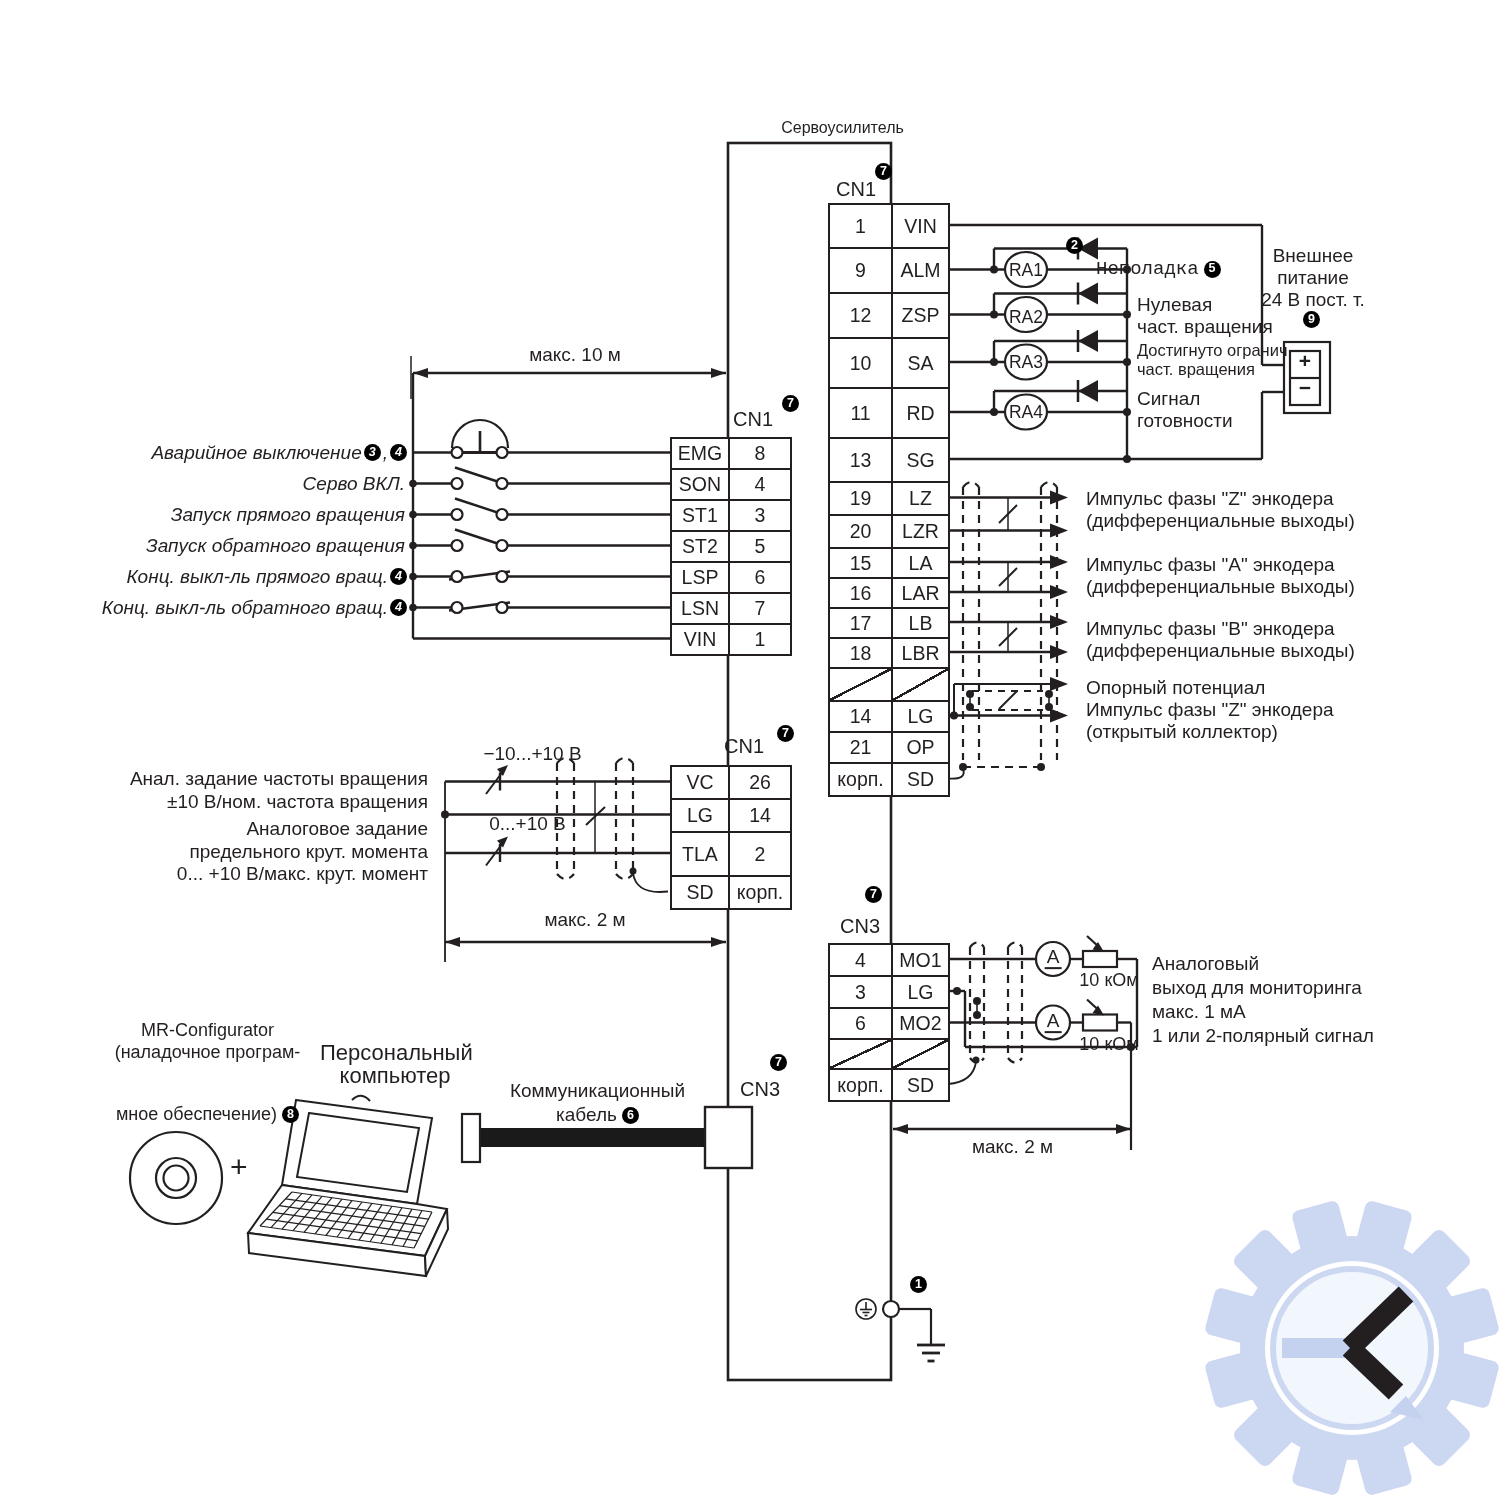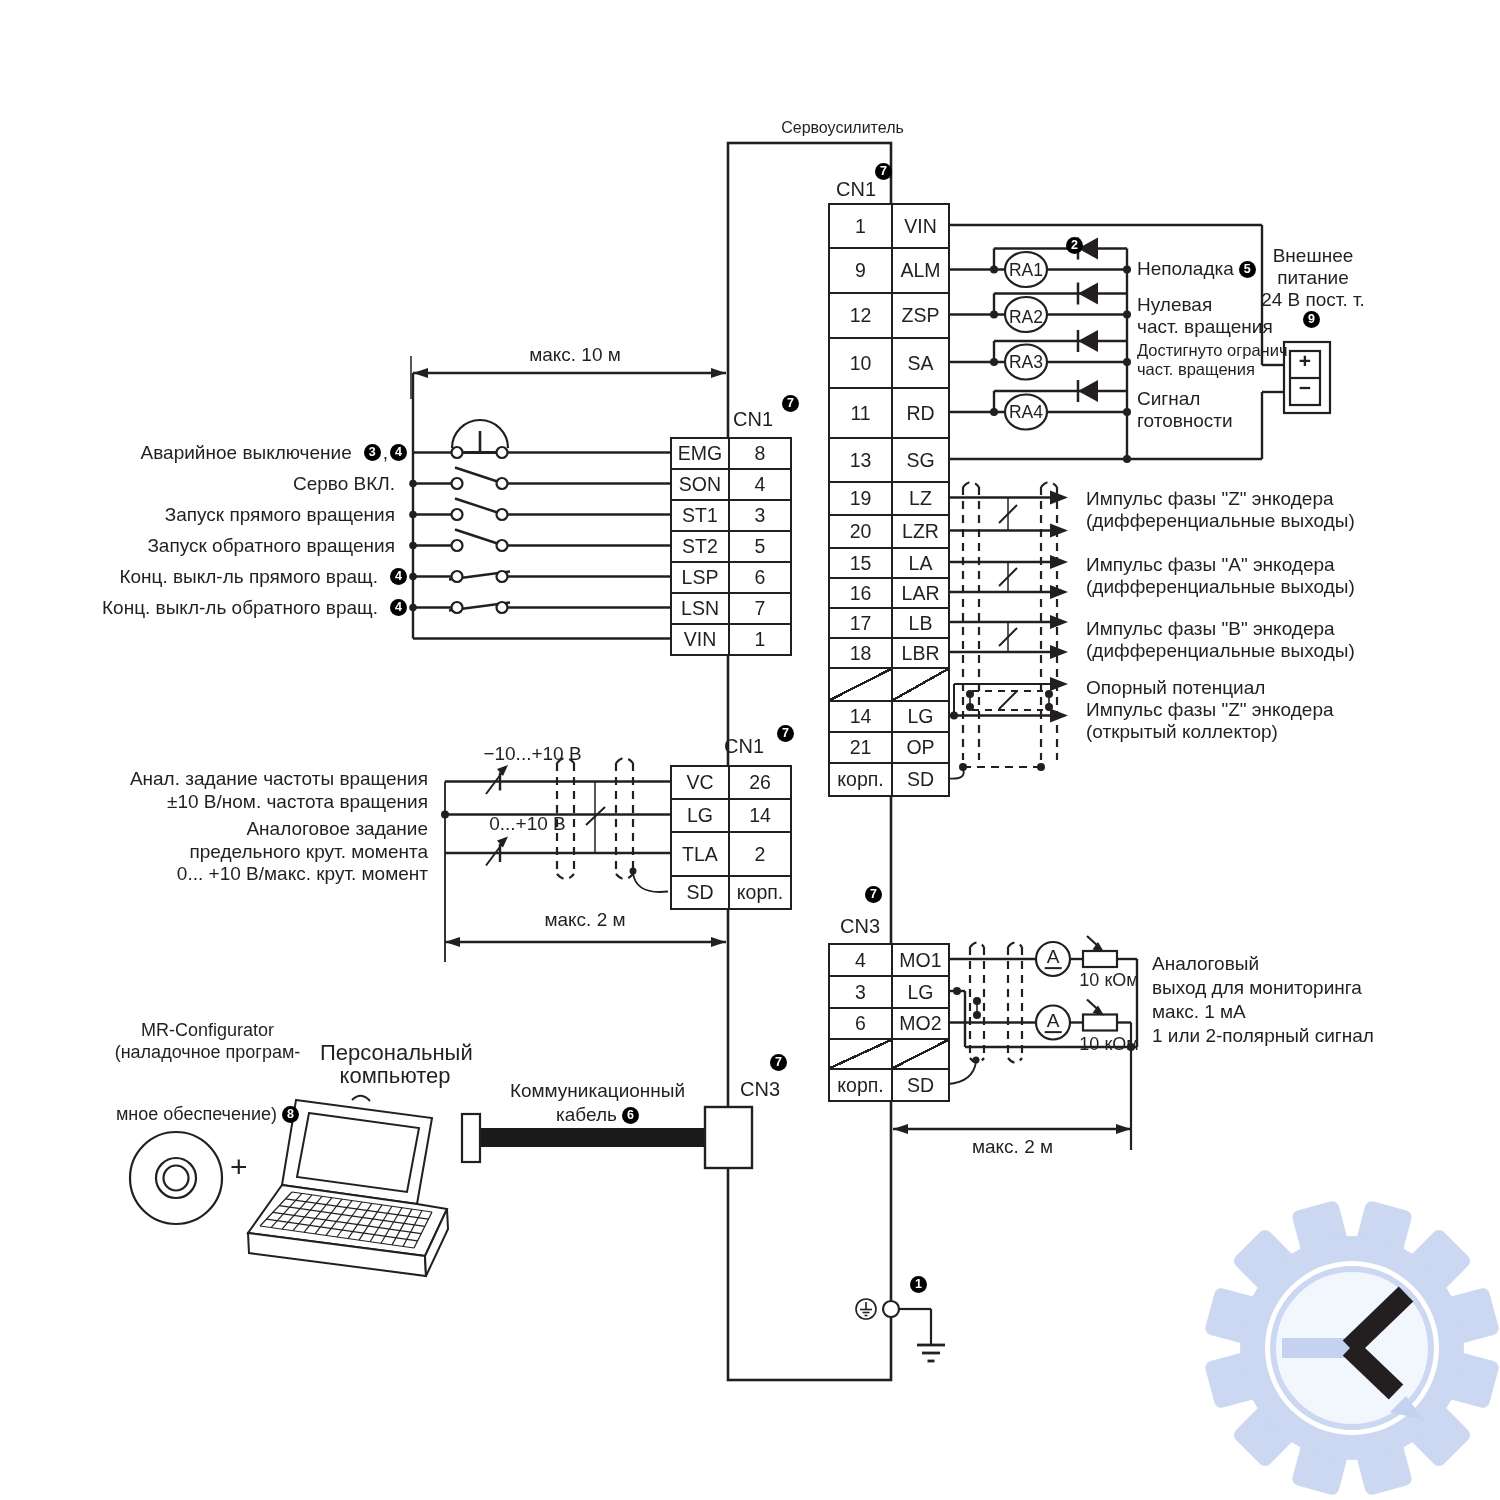--- a/index.html
+++ b/index.html
@@ -14,21 +14,21 @@
          font-size:12.5px;font-weight:bold;line-height:17px;}
   .abadge{position:absolute;}
   .ptable{position:absolute;display:grid;background:#fff;border:1.6px solid #231f20;}
   .cell{border:1px solid #231f20;display:flex;align-items:center;justify-content:center;
         font-size:19.5px;background:#fff;box-sizing:border-box;min-width:0;}
   .cell.pin-l{width:58px;} .cell.sig-l{width:62px;}
   .cell.pin-r{width:63px;} .cell.sig-r{width:57px;}
   .cell.slash{background-image:linear-gradient(to bottom right,transparent calc(50% - 1.2px),
         #231f20 calc(50% - 1.2px),#231f20 calc(50% + 1.2px),transparent calc(50% + 1.2px));}
   #sw-labels{position:absolute;left:0;top:437px;width:407px;}
-  .swrow{height:31px;display:flex;justify-content:flex-end;align-items:center;gap:12px;font-size:19px;white-space:nowrap;}
+  .swrow{height:31px;display:flex;justify-content:flex-end;align-items:center;gap:2px;font-size:19px;white-space:nowrap;font-style:italic;}
   .flexc{display:flex;align-items:center;gap:5px;}
   .ra-lbl{position:absolute;font-size:17.5px;transform:translate(-50%,-50%);}
   .meter-a{position:absolute;transform:translate(-50%,-54%);font-size:19px;border-bottom:2px solid #231f20;padding:0 2px;line-height:20px;}
   .small-out{font-size:16.5px;line-height:19px;}
   line,path,rect.sline,ellipse,circle.sline{stroke:#231f20;}
 </style>
 </head>
 <body>
 
 <div id="stage">
@@ -575,21 +575,21 @@
 
       <div class="cell pin-r">корп.</div>
       <div class="cell sig-r">SD</div>
     </div>
 
   <div class="ra-lbl" style="left:1026px;top:269.5px;">RA1</div>
   <div class="ra-lbl" style="left:1026px;top:317px;">RA2</div>
   <div class="ra-lbl" style="left:1026px;top:362px;">RA3</div>
   <div class="ra-lbl" style="left:1026px;top:412px;">RA4</div>
 
-  <div class="lbl flexc" style="left:1137px;top:258px;">
+  <div class="lbl flexc" style="left:1096px;top:258px;font-family:Liberation Mono, monospace;">
     <span>Неполадка</span>
     <span class="badge">5</span>
   </div>
   <div class="lbl" style="left:1137px;top:294px;">
     <div>Нулевая</div>
     <div>част. вращения</div>
   </div>
   <div class="lbl small-out" style="left:1137px;top:341px;">
     <div>Достигнуто огранич.</div>
     <div>част. вращения</div>

